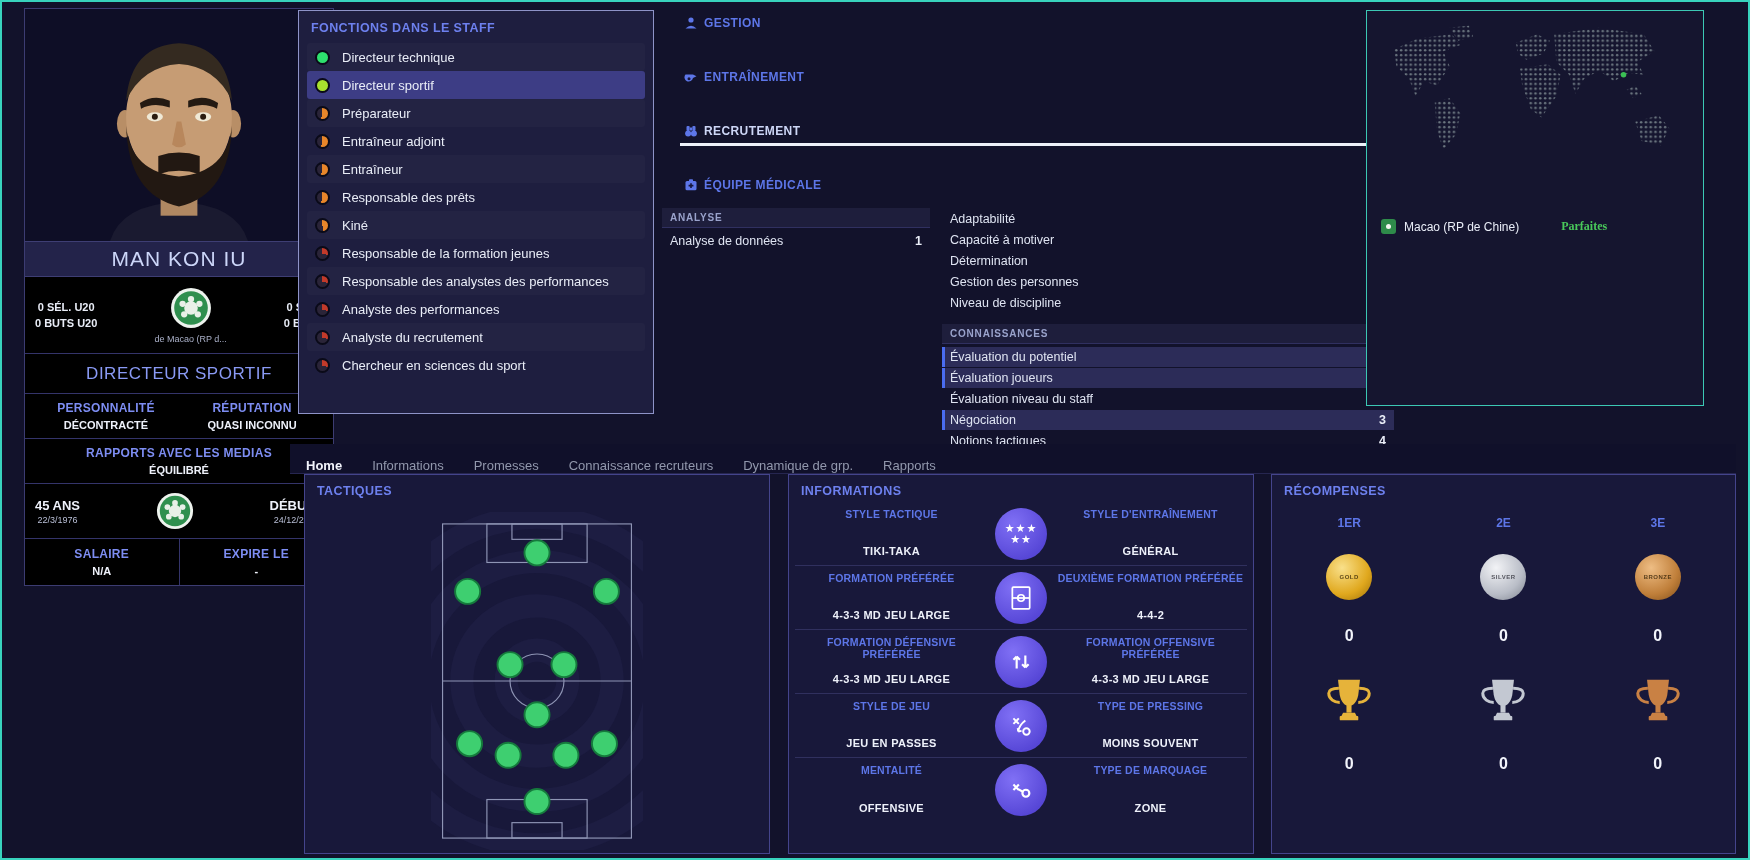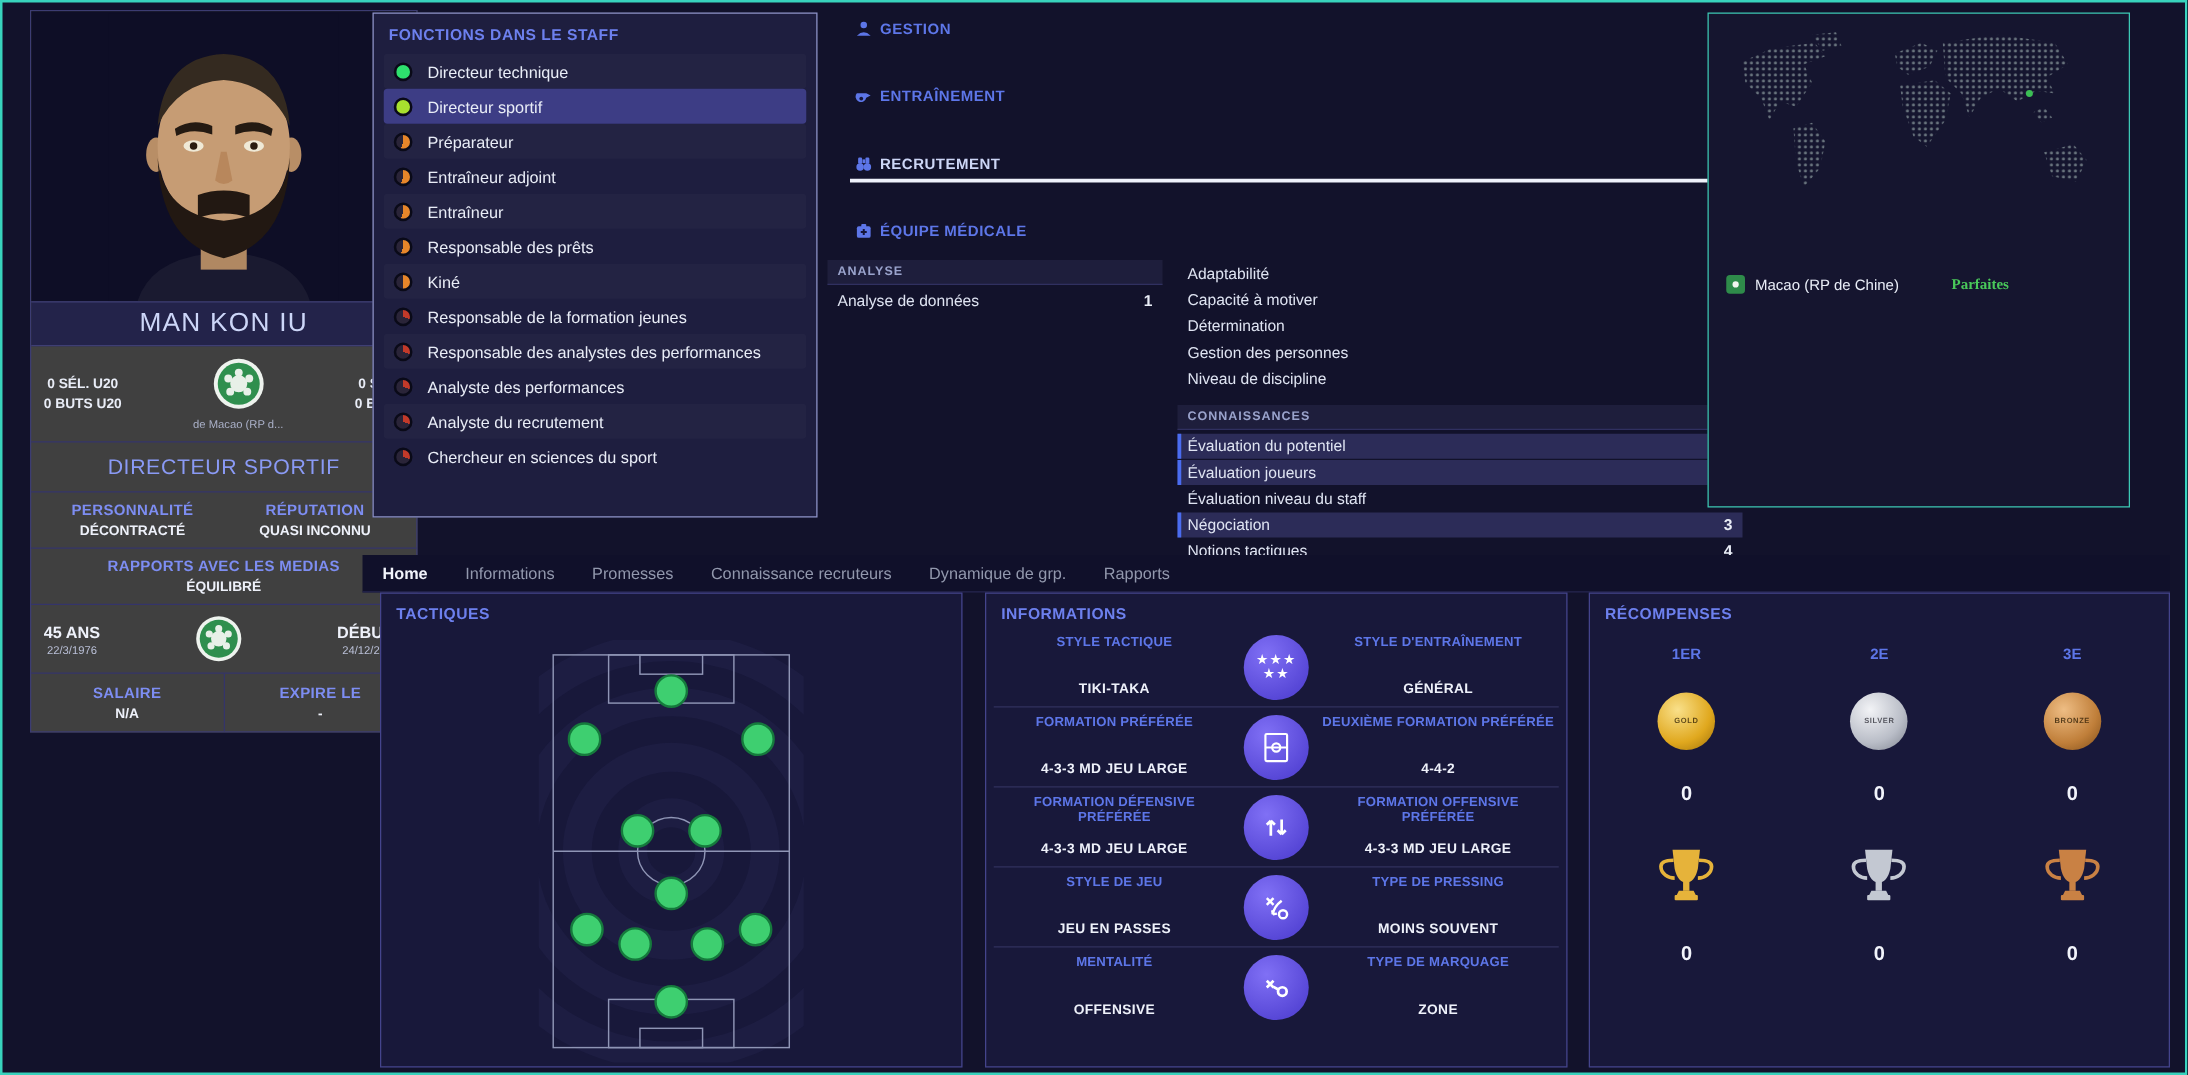--- a/index.html
+++ b/index.html
@@ -4,21 +4,21 @@
 <style>
   * { margin:0; padding:0; box-sizing:border-box; }
   html,body { background:#07071a; }
   body { font-family:"Liberation Sans", sans-serif; color:#e9edf7; }
 
   .frame { position:relative; width:1750px; height:860px; background:#12122b;
            border:2px solid #38d3bd; overflow:hidden; }
 
   
   .sidebar { position:absolute; left:22px; top:6px; width:310px;
-             background:#404040; border:1px solid #3c3c72; }
+             background:#000000; border:1px solid #3c3c72; }
   .portrait { height:232px; background:#0e0e26; display:flex; align-items:flex-end; justify-content:center; overflow:hidden; }
   .name-strip { height:36px; background:#23234a; border-top:1px solid #3e3e74; border-bottom:1px solid #3e3e74;
                 display:flex; align-items:center; justify-content:center;
                 font-size:21px; letter-spacing:1px; color:#ccd6f8; }
   .stats-row { height:76px; display:flex; align-items:center; justify-content:space-between; padding:4px 10px; }
   .stat-block { text-align:center; font-size:11px; font-weight:bold; line-height:1.5; color:#e9edf7; }
   .badge-wrap { text-align:center; }
   .club-caption { font-size:9px; color:#aab0c8; margin-top:1px; max-width:90px; overflow:hidden; white-space:nowrap; }
   .role-strip { height:40px; display:flex; align-items:center; justify-content:center;
                 font-size:17px; letter-spacing:0.5px; color:#8a9af5; border-top:1px solid #34346a; }
@@ -72,21 +72,21 @@
                background:#15152f; border:1px solid #3cc8b4; padding:8px; }
   .map-legend { display:flex; align-items:center; gap:8px; margin-top:14px; padding:0 6px; font-size:12px; }
   .flag { width:15px; height:15px; border-radius:3px; background:#2e8b4a; display:inline-flex;
           align-items:center; justify-content:center; }
   .flag::after { content:""; width:5px; height:5px; border-radius:50%; background:#f2f5f0; }
   .legend-label { color:#e9edf7; }
   .legend-value { margin-left:34px; font-weight:bold; }
 
   
   .bottom-tabs { position:absolute; left:288px; top:442px; width:1446px; height:30px;
-                 background:#10102a; border-bottom:1px solid #262650; display:flex; align-items:center;
+                 background:#10102a; border-bottom:1px solid #262650; display:flex; align-items:flex-end;
                  gap:30px; padding:0 16px; }
   .b-tab { font-size:13px; color:#9298ad; cursor:pointer; }
   .b-tab.active { color:#f2f4fb; font-weight:bold; }
 
   
   .panel { position:absolute; top:472px; height:380px; background:#18183a; border:1px solid #44448c; }
   .panel-title { color:#6d80ee; font-size:12.5px; font-weight:bold; letter-spacing:0.4px; padding:9px 12px 4px; }
   .tactics-panel { left:302px; width:466px; }
   .pitch-wrap { display:flex; justify-content:center; margin-top:10px; }
   .info-panel { left:786px; width:466px; }

